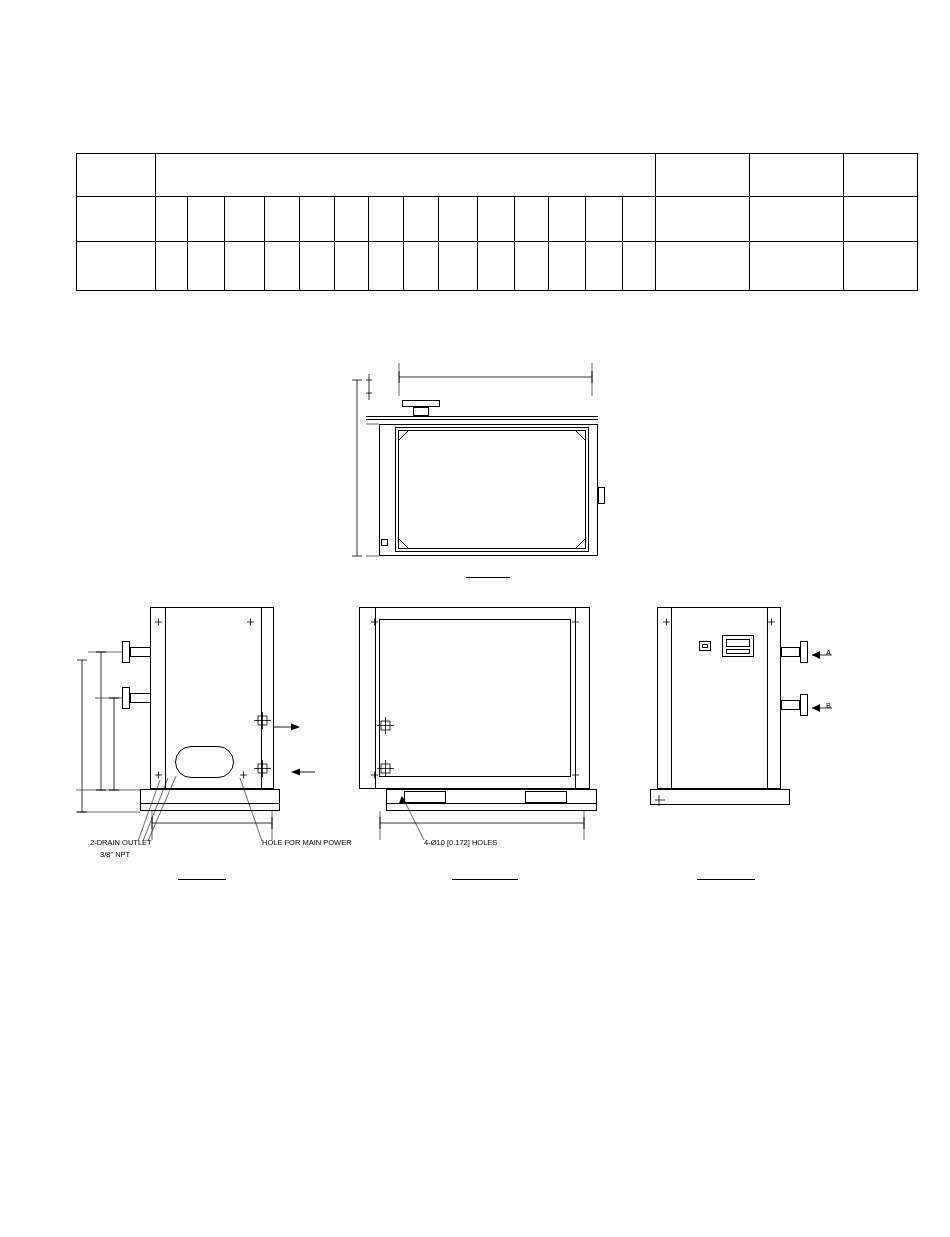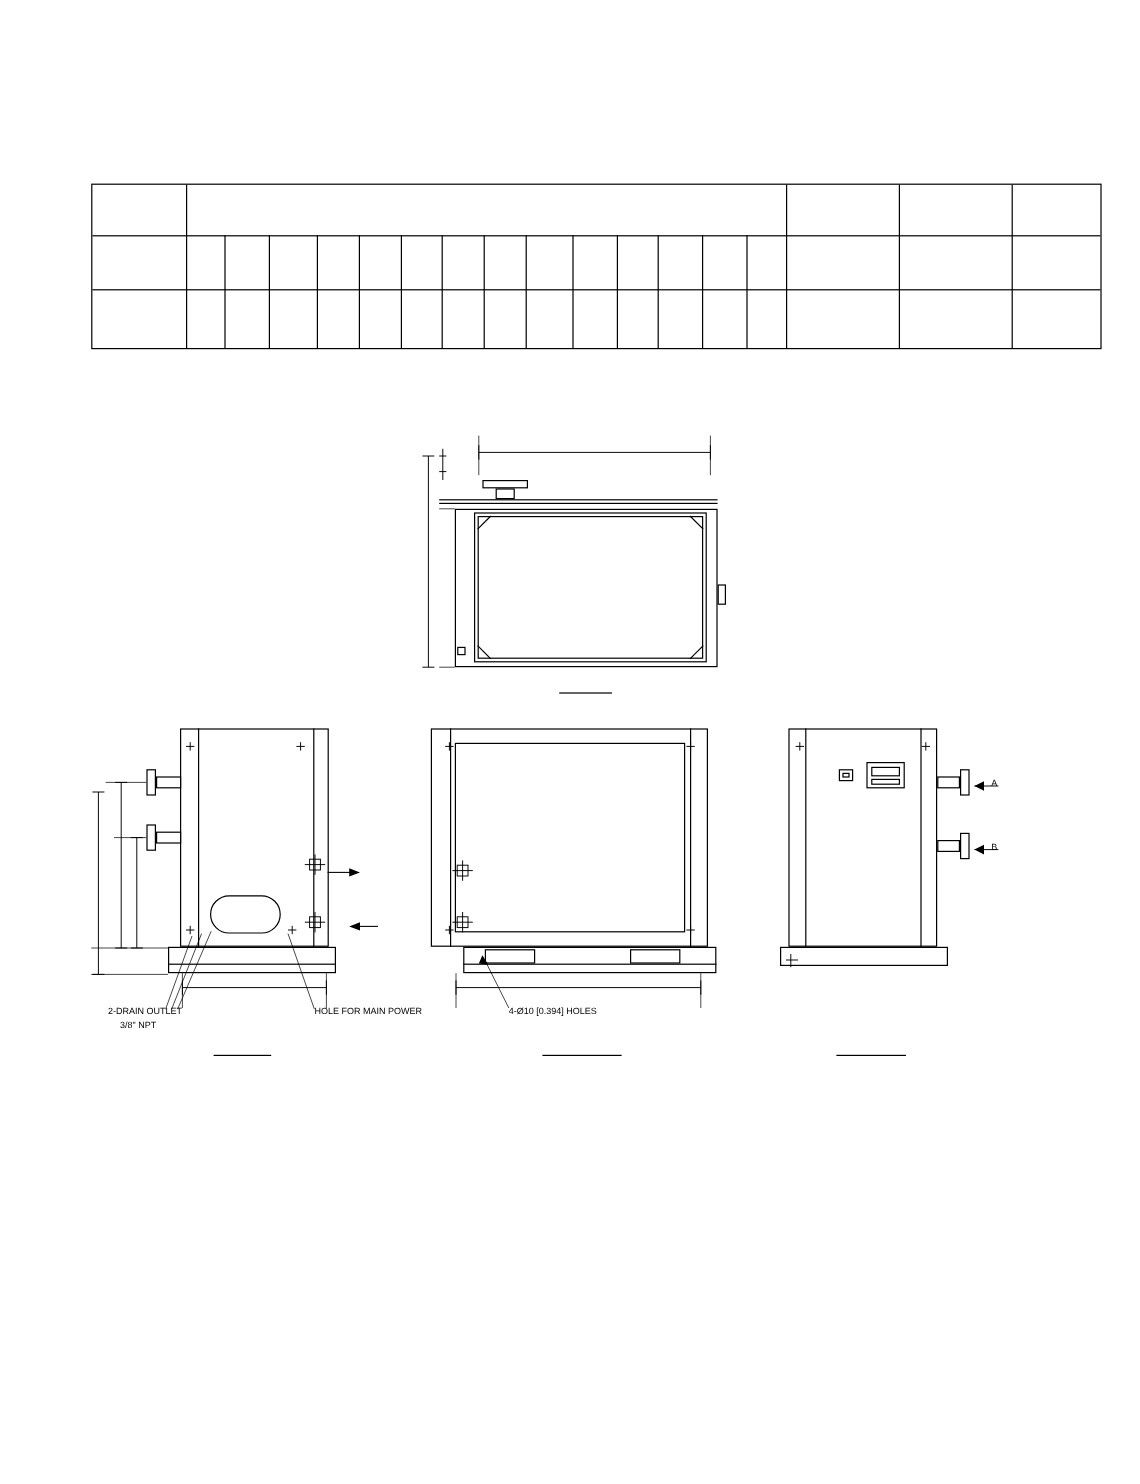--- a/index.html
+++ b/index.html
@@ -270,21 +270,21 @@
       <line x1="380" y1="823" x2="584" y2="823" stroke="#000" stroke-width="0.8"></line>
       <line x1="380" y1="817" x2="380" y2="829" stroke="#000" stroke-width="0.8"></line>
       <line x1="584" y1="817" x2="584" y2="829" stroke="#000" stroke-width="0.8"></line>
       <line x1="380" y1="811" x2="380" y2="840" stroke="#000" stroke-width="0.6"></line>
       <line x1="584" y1="811" x2="584" y2="840" stroke="#000" stroke-width="0.6"></line>
 
       <line x1="424" y1="840" x2="404" y2="800" stroke="#000" stroke-width="0.6"></line>
       <polygon points="402,796 407,804 399,803" fill="#000"></polygon>
     </svg>
 
-    <div class="lbl" style="left:424px; top:838px;">4-Ø10 [0.394] HOLES</div>
+    <div class="lbl" style="left:424px; top:838px;">4-Ø10 [0.172] HOLES</div>
 
     <div class="underline-tag" style="left:452px; top:879px; width:66px;"></div>
     <div class="lbl lbl-c" style="left:442px; top:868px; width:86px;"></div>
   </div>
 
   <div>
     <div class="box-thick" style="left:657px; top:607px; width:124px; height:182px;"></div>
     <div class="line vl" style="left:671px; top:607px; height:182px;"></div>
     <div class="line vl" style="left:767px; top:607px; height:182px;"></div>
 

